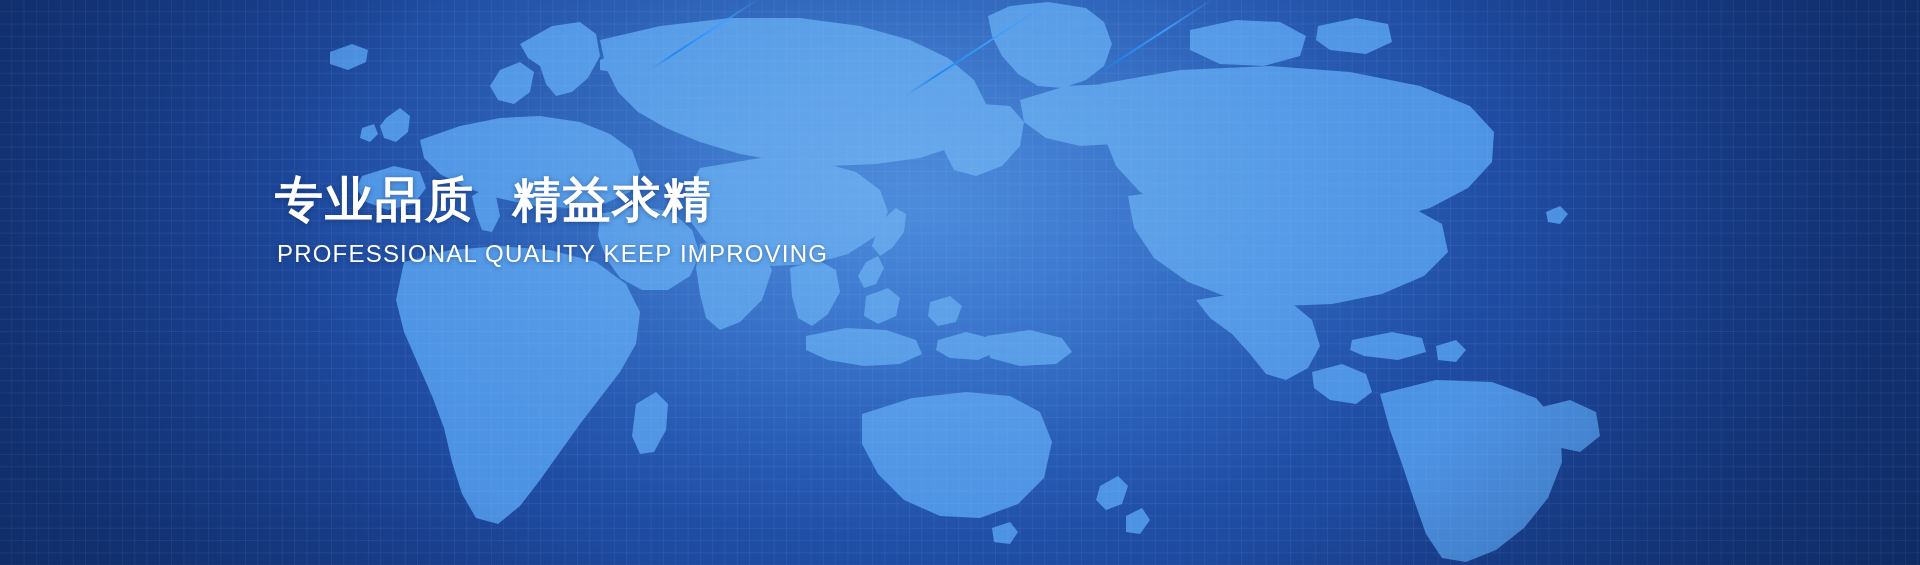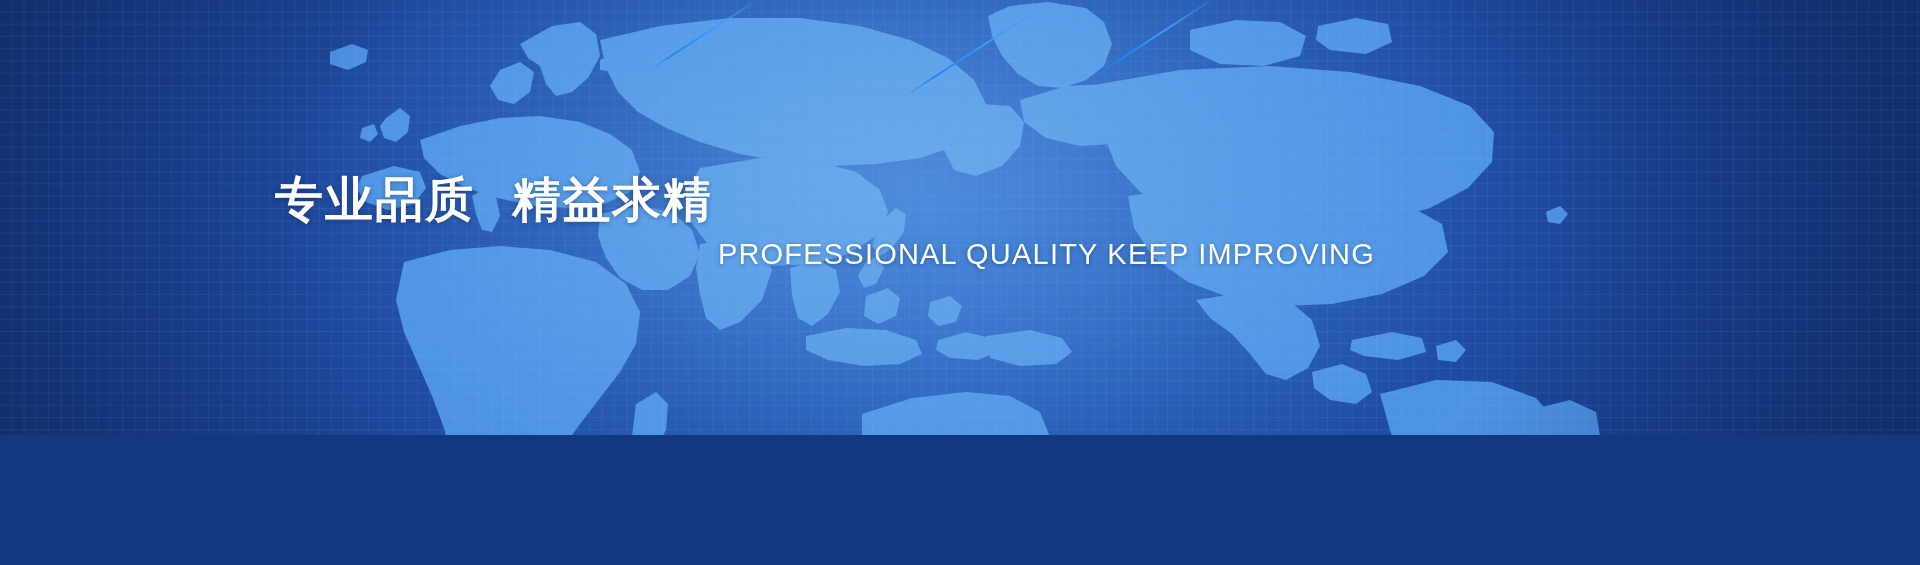--- a/index.html
+++ b/index.html
@@ -3,21 +3,21 @@
 <meta charset="utf-8">
 <style>
   html,body{margin:0;padding:0;}
   body{
     width:1920px;height:565px;overflow:hidden;
     font-family:"Liberation Sans","DejaVu Sans",sans-serif;
     background:#13387f;
   }
 
   #banner{
-    position:relative;width:1920px;height:435px;overflow:hidden;
+    position:relative;width:1920px;height:565px;overflow:hidden;
     background:#701a75;
   }
 
   
   .layer{position:absolute;inset:0;pointer-events:none;}
 
   #ocean-base{
     background:
       radial-gradient(ellipse 980px 620px at 930px 215px,
          #2f6fd0 0%, #2a64c4 18%, #2459b4 36%, #1f4da4 56%, #1b4394 74%, #173c88 90%, #15397f 100%),
@@ -76,29 +76,28 @@
     line-height:58px;
     font-weight:700;
     color:#ffffff;
     letter-spacing:2px;
     white-space:pre;
     text-shadow:0 1px 5px rgba(8,28,72,0.42);
     font-family:"DejaVu Sans","Liberation Sans",sans-serif;
   }
   #headline-en{
     margin:6px 0 0 2px;
-    font-size:29px;
+    font-size:24px;
     line-height:40px;
     font-weight:400;
     color:#ffffff;
     letter-spacing:1.2px;
     white-space:pre;
     text-shadow:0 1px 4px rgba(8,28,72,0.38);
     font-family:"Liberation Sans","DejaVu Sans",sans-serif;
-    text-align:right;
   }
 </style>
 </head>
 <body>
 
 <div id="banner">
 
   <div class="layer" id="ocean-base"></div>
 
   <div id="world-map">

